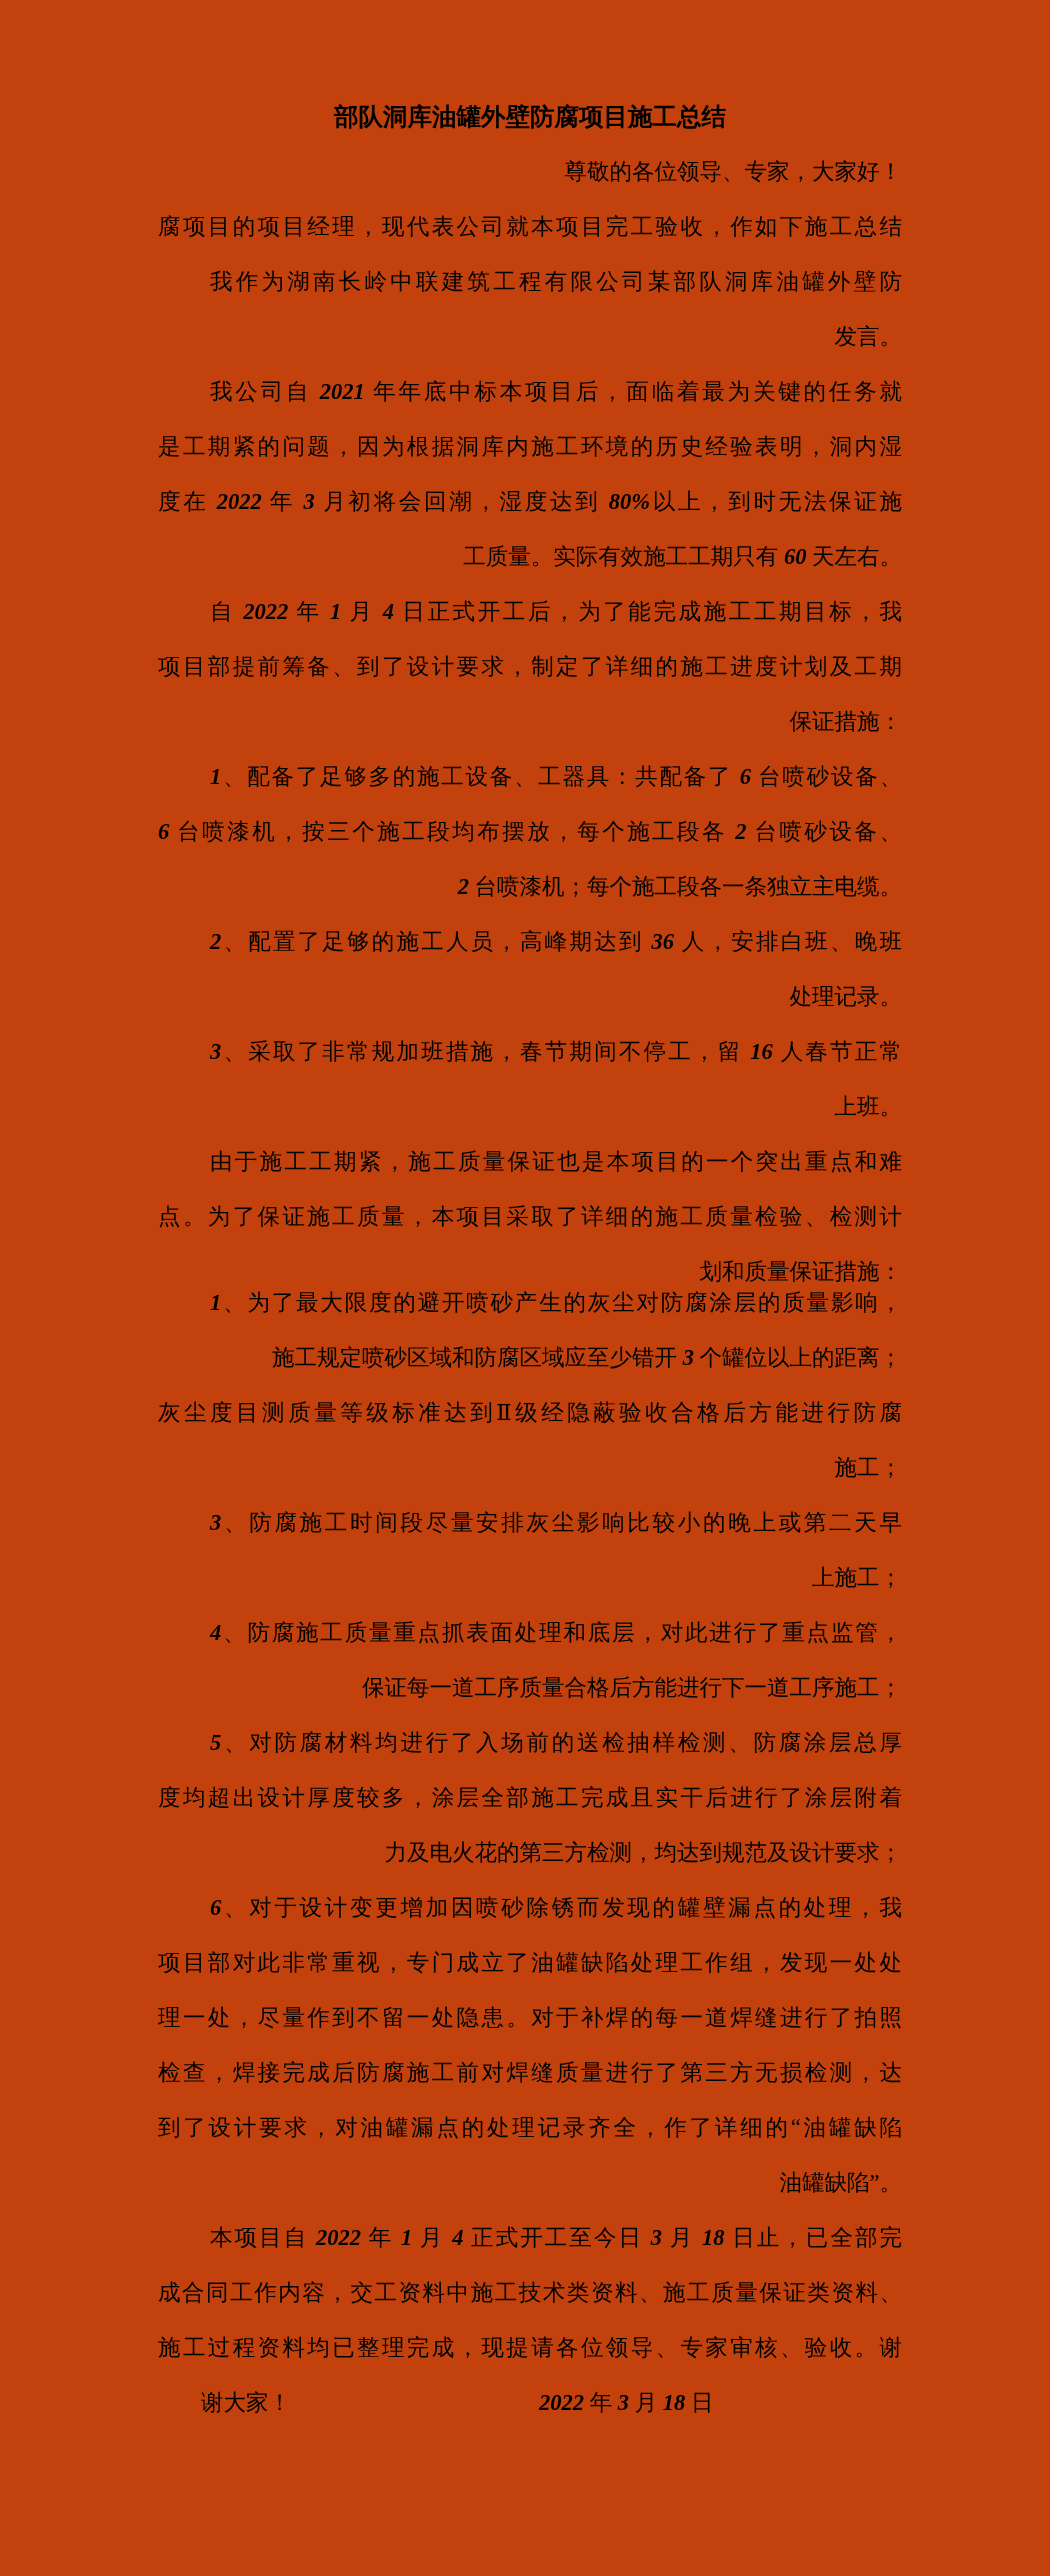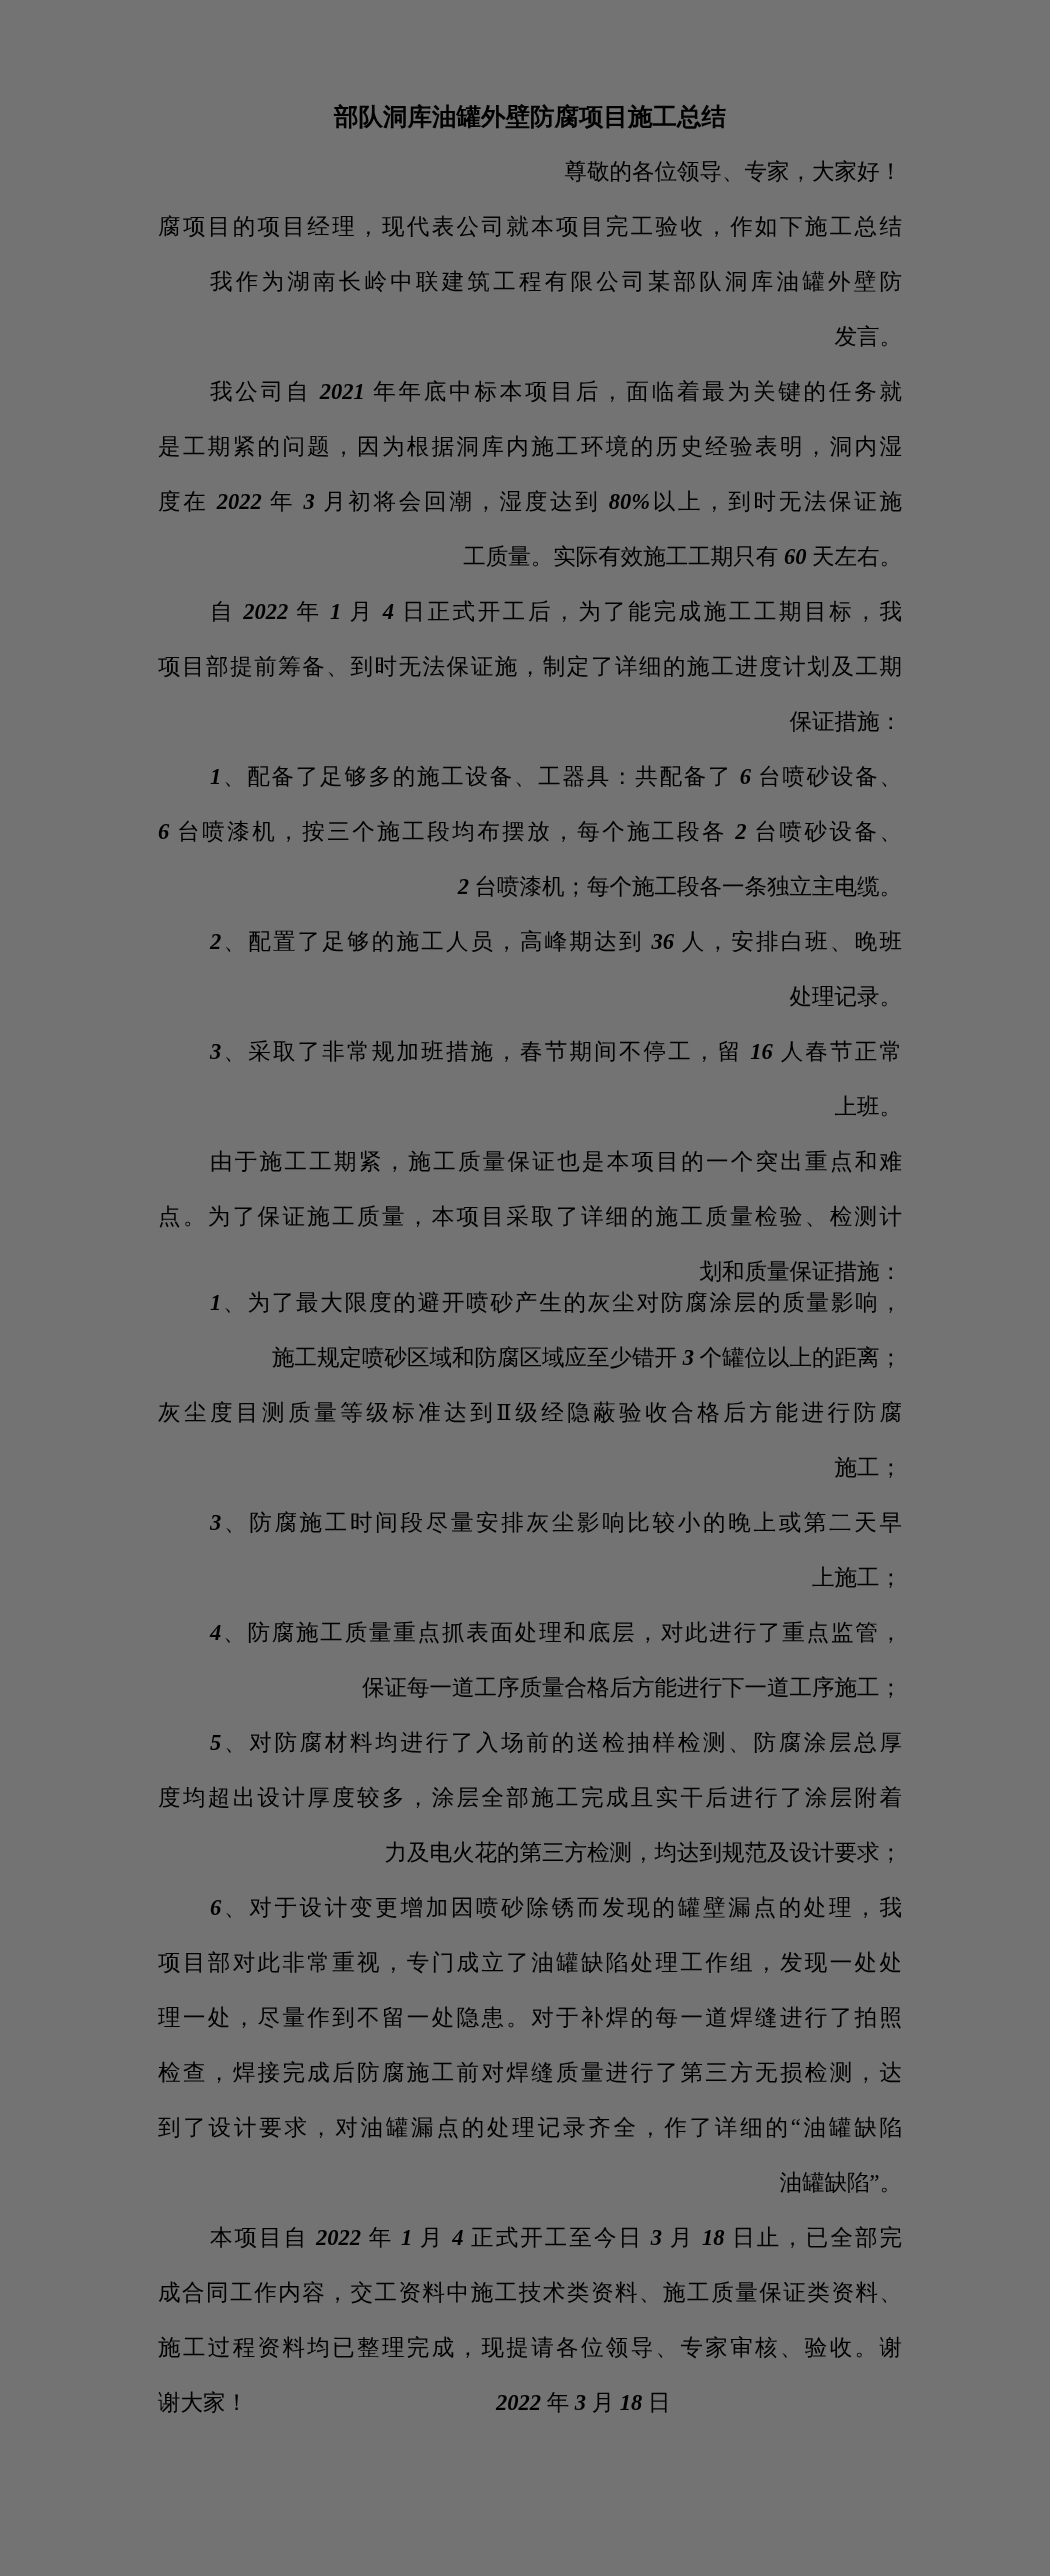--- a/index.html
+++ b/index.html
@@ -1,20 +1,20 @@
 <!DOCTYPE html>
 <html style="font-size:10.6px"><head>
 <meta charset="utf-8">
 <style>
   html,body{margin:0;padding:0;background:#ffffff;}
   .page{
     position:relative;
     width:1050px;
     height:2576px;
-    background:#737373;
+    background:#c2410c;
     color:#000000;
     font-family:"Liberation Serif","DejaVu Serif",serif;
     overflow:hidden;
   }
   .content{
     position:absolute;
     left:158px;
     top:89px;
     width:744px;
   }
@@ -36,40 +36,40 @@
     text-align-last:justify;
     text-justify:inter-character;
   }
   
   .ind{padding-left:52px;}
   
   .end{text-align:right;}
   
   .tight{margin-top:-24.5px;}
   
-  .sign{display:flex;}
+  .sign{display:flex;margin-left:43px;}
   .sign .date{margin-left:248px;text-align:center;}
 </style>
 </head>
 <body>
 
 <div class="page">
   <div class="content">
     <div class="line title">部队洞库油罐外壁防腐项目施工总结</div>
     <div id="lines">
         <div class="line end ind">尊敬的各位领导、专家，大家好！</div>
         <div class="line j">腐项目的项目经理，现代表公司就本项目完工验收，作如下施工总结</div>
         <div class="line j ind">我作为湖南长岭中联建筑工程有限公司某部队洞库油罐外壁防</div>
         <div class="line end">发言。</div>
         <div class="line j ind">我公司自 <b>2021</b> 年年底中标本项目后，面临着最为关键的任务就</div>
         <div class="line j">是工期紧的问题，因为根据洞库内施工环境的历史经验表明，洞内湿</div>
         <div class="line j">度在 <b>2022</b> 年 <b>3</b> 月初将会回潮，湿度达到 <b>80%</b>以上，到时无法保证施</div>
         <div class="line end">工质量。实际有效施工工期只有 <b>60</b> 天左右。</div>
         <div class="line j ind">自 <b>2022</b> 年 <b>1</b> 月 <b>4</b> 日正式开工后，为了能完成施工工期目标，我</div>
-        <div class="line j">项目部提前筹备、到时无法保证施，制定了详细的施工进度计划及工期</div>
+        <div class="line j">项目部提前筹备、到了设计要求，制定了详细的施工进度计划及工期</div>
         <div class="line end">保证措施：</div>
         <div class="line j ind"><b>1</b>、配备了足够多的施工设备、工器具：共配备了 <b>6</b> 台喷砂设备、</div>
         <div class="line j"><b>6</b> 台喷漆机，按三个施工段均布摆放，每个施工段各 <b>2</b> 台喷砂设备、</div>
         <div class="line end"><b>2</b> 台喷漆机；每个施工段各一条独立主电缆。</div>
         <div class="line j ind"><b>2</b>、配置了足够的施工人员，高峰期达到 <b>36</b> 人，安排白班、晚班</div>
         <div class="line end">处理记录。</div>
         <div class="line j ind"><b>3</b>、采取了非常规加班措施，春节期间不停工，留 <b>16</b> 人春节正常</div>
         <div class="line end">上班。</div>
         <div class="line j ind">由于施工工期紧，施工质量保证也是本项目的一个突出重点和难</div>
         <div class="line j">点。为了保证施工质量，本项目采取了详细的施工质量检验、检测计</div>

